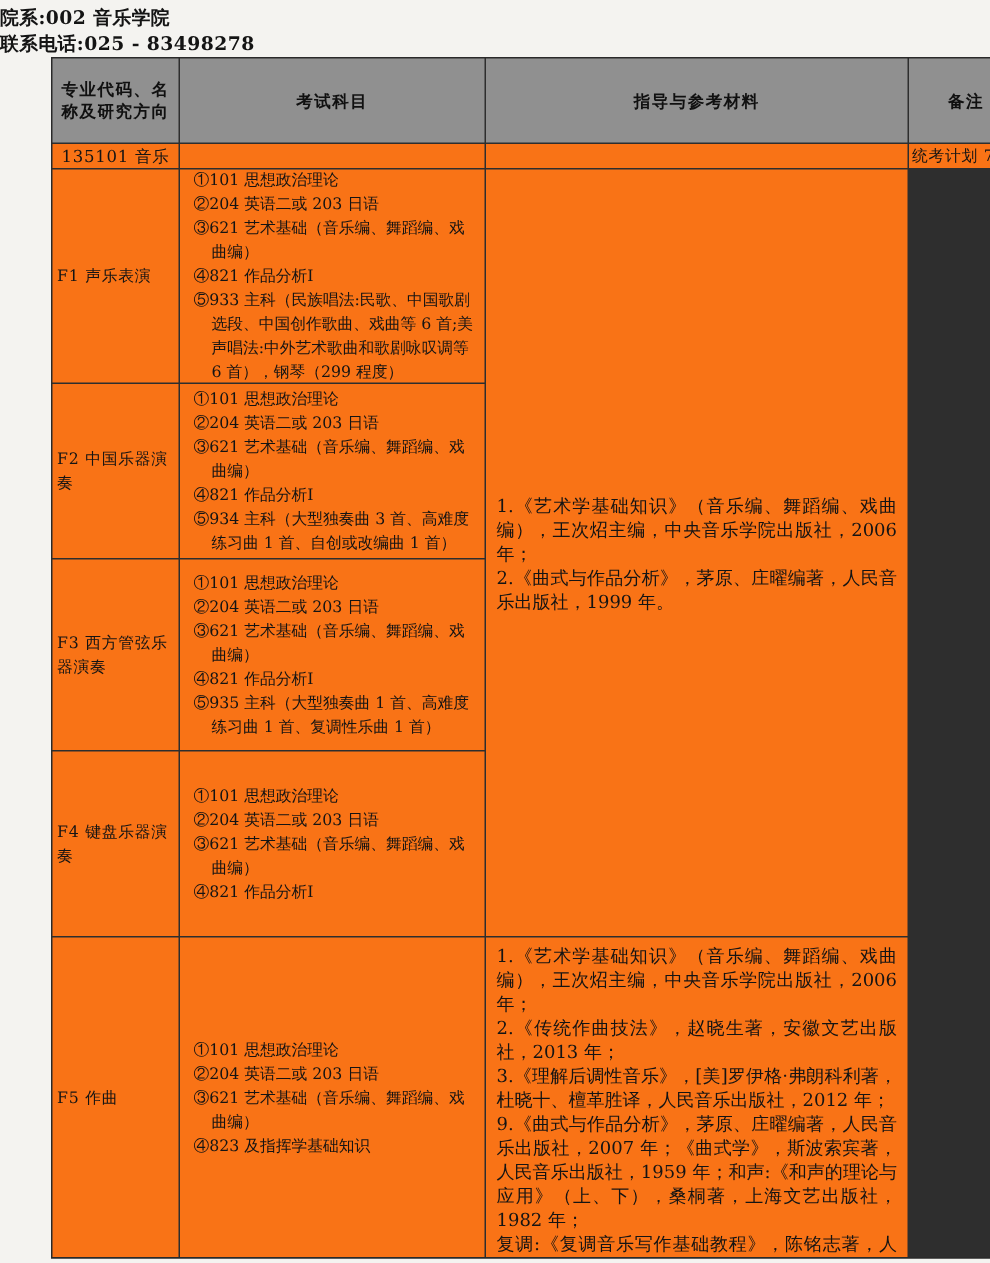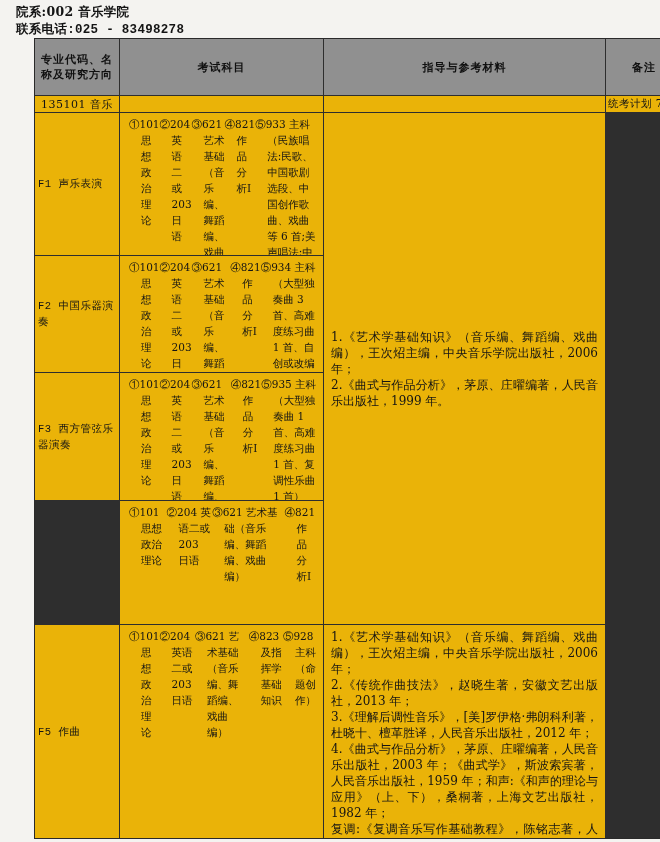--- a/index.html
+++ b/index.html
@@ -1,42 +1,42 @@
 <!DOCTYPE html>
 <html><head>
 <meta charset="utf-8">
 <style>
   html,body{margin:0;padding:0;}
   body{
     width:660px;height:842px;position:relative;overflow:hidden;
     background:#f4f3f0;color:#141414;
     font-family:"DejaVu Serif","Liberation Serif",serif;
   }
-  .topline{position:absolute;left:16px;font-weight:bold;font-size:12.5px;letter-spacing:.3px;}
+  .topline{position:absolute;left:0;font-weight:bold;font-size:12.5px;letter-spacing:.3px;}
   #dept{top:4px;}
-  #phone{top:21px;font-family:Liberation Mono, monospace;}
+  #phone{top:21px;}
   .tbl{
     position:absolute;left:8px;top:38px;width:644px;
     display:grid;
     grid-template-columns:84px 203px 281px 76px;
     grid-template-rows:56px 16px 142px 116px 127px 123px 213px;
     gap:1px;background:#2e2e2e;border:1.5px solid #2a2a2a;margin-left:26px;
   }
-  .cell{background:#eab308;overflow:hidden;}
+  .cell{background:#f97316;overflow:hidden;}
   .hd{
     background:#909090;color:#101010;font-weight:bold;font-size:11px;
     display:flex;align-items:center;justify-content:center;text-align:center;
     padding:2px;line-height:15px;letter-spacing:1px;
   }
   .dir{
     font-size:10.5px;display:flex;align-items:center;
-    padding:2px 1px 2px 3px;line-height:16px;letter-spacing:.5px;font-family:Liberation Mono, monospace;
+    padding:2px 1px 2px 3px;line-height:16px;letter-spacing:.5px;
   }
   .subj-cell{
-    font-size:10.5px;display:flex;flex-direction:row;justify-content:center;
+    font-size:10.5px;display:flex;flex-direction:column;justify-content:center;
     padding:3px 6px 3px 9px;line-height:16px;
   }
   .subj-cell .item{padding-left:12px;text-indent:-12px;}
   .mat{
     font-size:12px;line-height:16px;padding:4px 7px;
     text-align:justify;
   }
   .mat-center{display:flex;flex-direction:column;justify-content:center;}
   .prog{font-size:11px;display:flex;align-items:center;justify-content:center;letter-spacing:.5px;}
   .plan{font-size:10.5px;display:flex;align-items:center;padding:0 2px;letter-spacing:.5px;}
@@ -95,43 +95,43 @@
 
   <div class="cell dir d3">F3 西方管弦乐器演奏</div>
   <div class="cell subj-cell s3">
       <div class="item">①101 思想政治理论</div>
       <div class="item">②204 英语二或 203 日语</div>
       <div class="item">③621 艺术基础（音乐编、舞蹈编、戏曲编）</div>
       <div class="item">④821 作品分析Ⅰ</div>
       <div class="item">⑤935 主科（大型独奏曲 1 首、高难度练习曲 1 首、复调性乐曲 1 首）</div>
     </div>
 
+  <div class="cell dir d4">F4 键盘乐器演奏</div>
   <div class="cell subj-cell s4">
       <div class="item">①101 思想政治理论</div>
       <div class="item">②204 英语二或 203 日语</div>
       <div class="item">③621 艺术基础（音乐编、舞蹈编、戏曲编）</div>
       <div class="item">④821 作品分析Ⅰ</div>
     </div>
 
   <div class="cell dir d5">F5 作曲</div>
   <div class="cell subj-cell s5">
       <div class="item">①101 思想政治理论</div>
       <div class="item">②204 英语二或 203 日语</div>
       <div class="item">③621 艺术基础（音乐编、舞蹈编、戏曲编）</div>
       <div class="item">④823 及指挥学基础知识</div>
-      <div class="item">⑤928 主科（命题创作）</div>
     </div>
 
   <div class="cell mat mat-center m14">
       <div class="item">1.《艺术学基础知识》（音乐编、舞蹈编、戏曲编），王次炤主编，中央音乐学院出版社，2006 年；</div>
       <div class="item">2.《曲式与作品分析》，茅原、庄曜编著，人民音乐出版社，1999 年。</div>
     </div>
 
   <div class="cell mat m5">
       <div class="item">1.《艺术学基础知识》（音乐编、舞蹈编、戏曲编），王次炤主编，中央音乐学院出版社，2006 年；</div>
       <div class="item">2.《传统作曲技法》，赵晓生著，安徽文艺出版社，2013 年；</div>
       <div class="item">3.《理解后调性音乐》，[美]罗伊格·弗朗科利著，杜晓十、檀革胜译，人民音乐出版社，2012 年；</div>
-      <div class="item">4.《曲式与作品分析》，茅原、庄曜编著，人民音乐出版社，2003 年；《曲式学》，斯波索宾著，人民音乐出版社，1959 年；和声:《和声的理论与应用》（上、下），桑桐著，上海文艺出版社，1982 年；</div>
+      <div class="item">9.《曲式与作品分析》，茅原、庄曜编著，人民音乐出版社，2007 年；《曲式学》，斯波索宾著，人民音乐出版社，1959 年；和声:《和声的理论与应用》（上、下），桑桐著，上海文艺出版社，1982 年；</div>
       <div class="item">复调:《复调音乐写作基础教程》，陈铭志著，人民音乐出版社，2011 年；《赋格曲写作》，陈铭志著，人民音乐出版社，1988 年；</div>
       <div class="item">配器:《交响配器法》，瓦西连柯，人民音乐出版社，1963 年；《配器法》，牟洪著，人民音乐出版社，2013 年。</div>
     </div>
 
 </div>
 
 </body></html>

